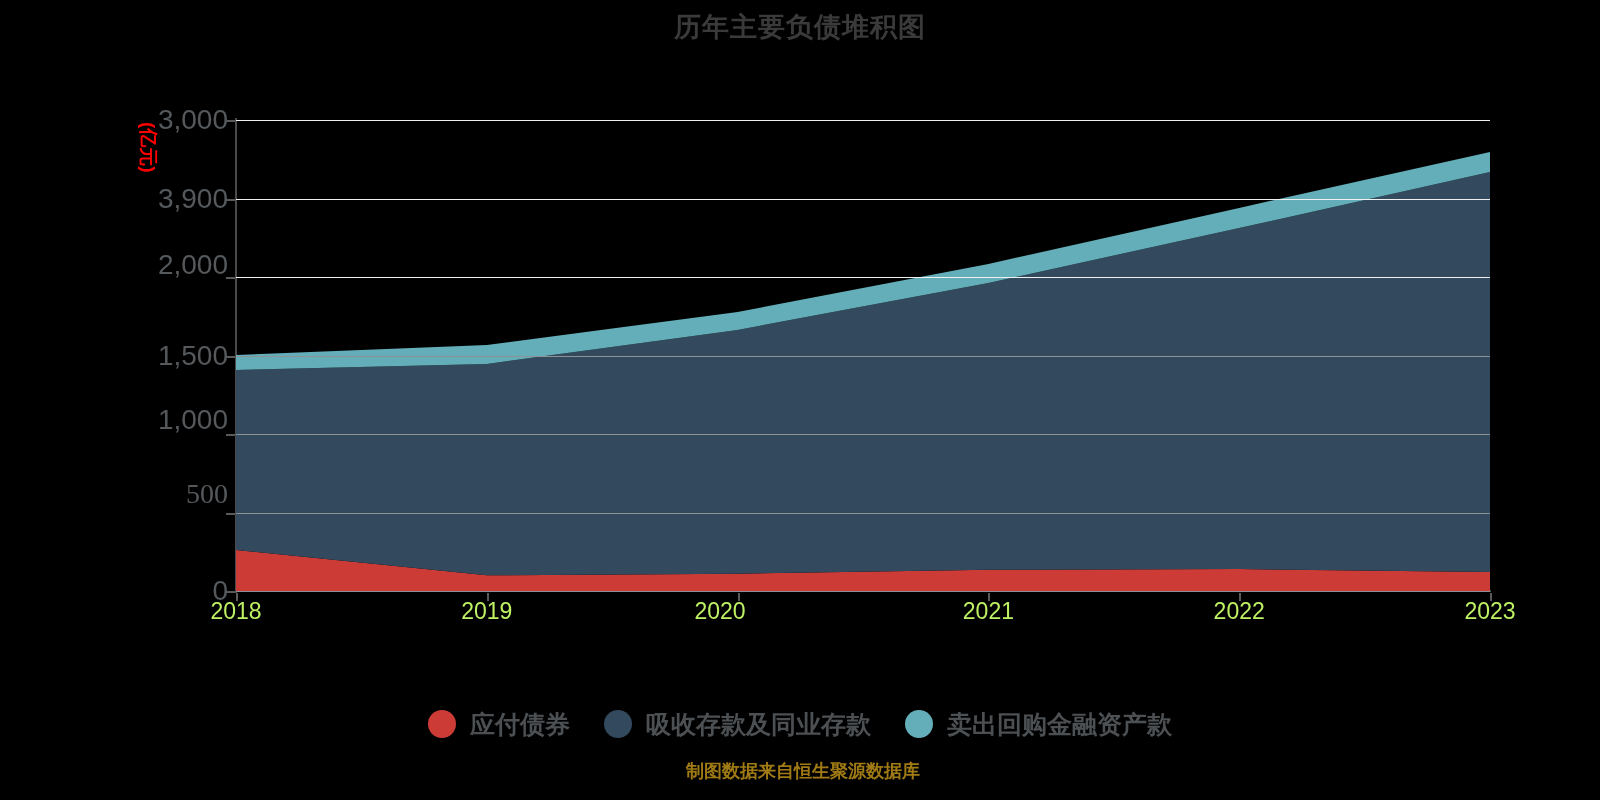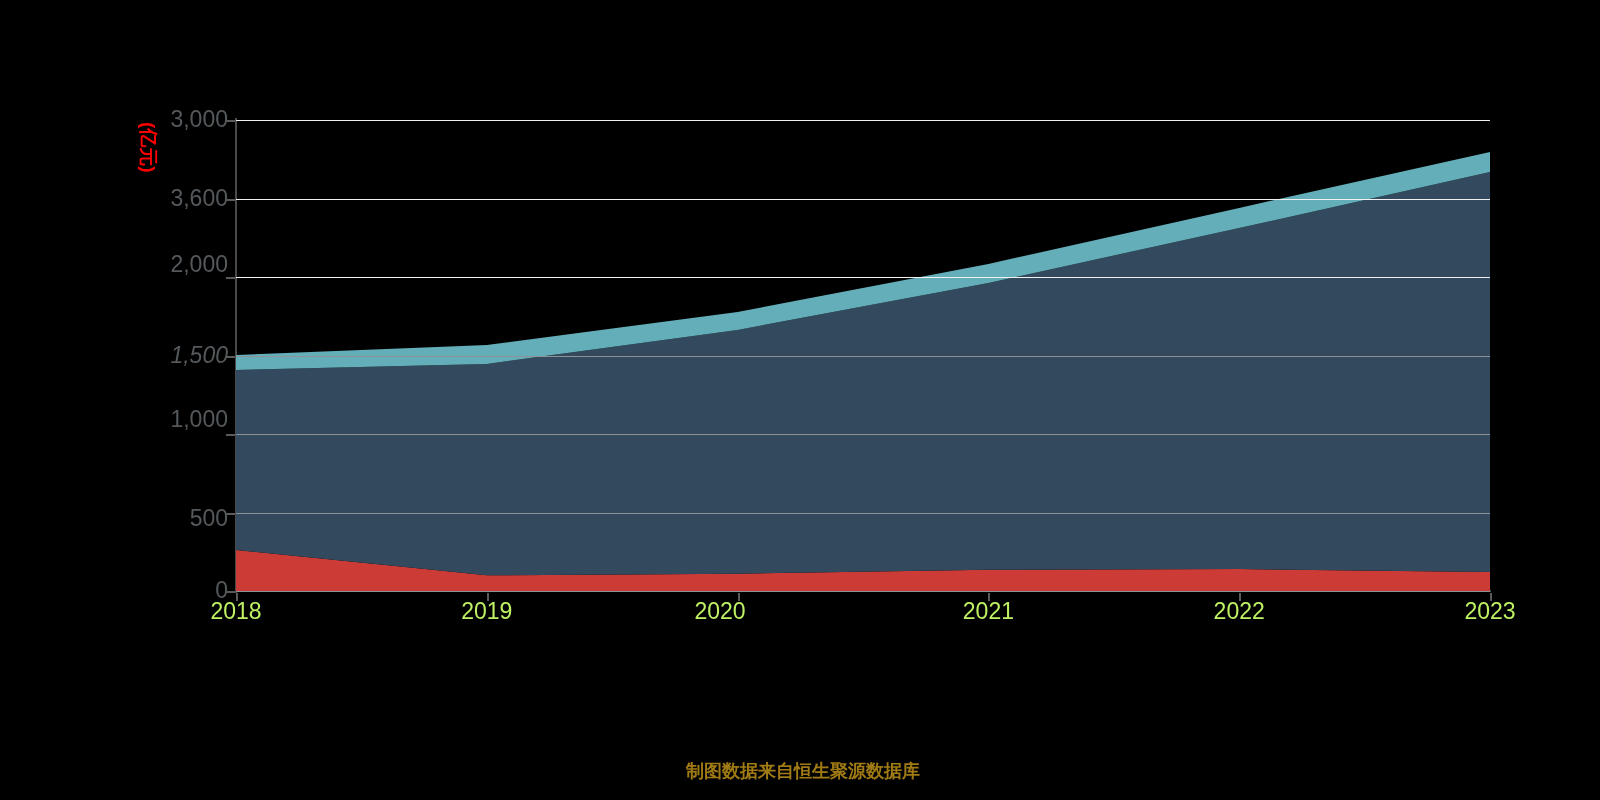--- a/index.html
+++ b/index.html
@@ -71,21 +71,21 @@
     width: 9px;
     height: 2px;
     background: #5a5a5a;
     left: -9px;
   }
   .ytick-label {
     position: absolute;
     right: 1372px; 
     text-align: right;
     color: #55595c;
-    font-size: 23px;
+    font-size: 28px;
     line-height: 23px;
     white-space: nowrap;
   }
 
   .xtick-label {
     position: absolute;
     top: 598px;
     color: #bef264;
     font-size: 23px;
     line-height: 26px;
@@ -154,20 +154,21 @@
     font-weight: bold;
     line-height: 22px;
     white-space: nowrap;
   }
 </style>
 </head>
 <body>
 
 <div id="root">
 
+  <div class="chart-title">历年主要负债堆积图</div>
 
   <div class="y-unit-label">(亿元)</div>
 
   <div class="axis-line-y"></div>
   <div class="axis-line-x"></div>
 
   <div class="plot" id="plot">
     <svg class="series-svg" id="series-svg" viewBox="0 0 1254 471" preserveAspectRatio="none">
         <path d="M0.00 430.02 L250.80 455.30 L501.60 453.73 L752.40 449.81 L1003.20 449.02 L1254.00 452.00 L1254.00 471.00 L1003.20 471.00 L752.40 471.00 L501.60 471.00 L250.80 471.00 L0.00 471.00 Z" fill="#cc3b36"></path>
         <path d="M0.00 249.94 L250.80 243.98 L501.60 209.91 L752.40 162.97 L1003.20 108.02 L1254.00 51.97 L1254.00 452.00 L1003.20 449.02 L752.40 449.81 L501.60 453.73 L250.80 455.30 L0.00 430.02 Z" fill="#32495e"></path>
@@ -186,37 +187,51 @@
       <div class="tick-mark" style="position: absolute; left: 226px; top: 356px;"></div>
       <div class="gridline strong" style="left: 236px; top: 277px;"></div>
       <div class="tick-mark" style="position: absolute; left: 226px; top: 277px;"></div>
       <div class="gridline strong" style="left: 236px; top: 199px;"></div>
       <div class="tick-mark" style="position: absolute; left: 226px; top: 199px;"></div>
       <div class="gridline strong" style="left: 236px; top: 120px;"></div>
       <div class="tick-mark" style="position: absolute; left: 226px; top: 120px;"></div>
     </div>
   <div id="yticks">
       <div class="ytick-label" style="top: 579px;">0</div>
-      <div class="ytick-label" style="top: 507px;">500</div>
+      <div class="ytick-label" style="top: 482px; font-family: Liberation Serif, serif;">500</div>
       <div class="ytick-label" style="top: 408px;">1,000</div>
-      <div class="ytick-label" style="top: 343.5px; font-style: italic;">1,500</div>
+      <div class="ytick-label" style="top: 343.5px;">1,500</div>
       <div class="ytick-label" style="top: 253px;">2,000</div>
-      <div class="ytick-label" style="top: 186.5px;">3,600</div>
+      <div class="ytick-label" style="top: 186.5px;">3,900</div>
       <div class="ytick-label" style="top: 108px;">3,000</div>
     </div>
   <div id="xticks">
       <div class="xtick-label" style="left: 236px;">2018</div>
       <div style="position: absolute; left: 236px; top: 593px; width: 2px; height: 8px; background: rgb(90, 90, 90);"></div>
       <div class="xtick-label" style="left: 486.8px;">2019</div>
       <div style="position: absolute; left: 486.8px; top: 593px; width: 2px; height: 8px; background: rgb(90, 90, 90);"></div>
       <div class="xtick-label" style="left: 720px;">2020</div>
       <div style="position: absolute; left: 737.6px; top: 593px; width: 2px; height: 8px; background: rgb(90, 90, 90);"></div>
       <div class="xtick-label" style="left: 988.4px; text-align: center;">2021</div>
       <div style="position: absolute; left: 988.4px; top: 593px; width: 2px; height: 8px; background: rgb(90, 90, 90);"></div>
       <div class="xtick-label" style="left: 1239.2px; text-align: center;">2022</div>
       <div style="position: absolute; left: 1239.2px; top: 593px; width: 2px; height: 8px; background: rgb(90, 90, 90);"></div>
       <div class="xtick-label" style="left: 1490px;">2023</div>
       <div style="position: absolute; left: 1490px; top: 593px; width: 2px; height: 8px; background: rgb(90, 90, 90);"></div>
     </div>
 
+  <div class="legend" id="legend">
+      <div class="legend-item">
+        <span class="legend-swatch" style="background: rgb(204, 59, 54);"></span>
+        <span class="legend-label">应付债券</span>
+      </div>
+      <div class="legend-item">
+        <span class="legend-swatch" style="background: rgb(50, 73, 94);"></span>
+        <span class="legend-label">吸收存款及同业存款</span>
+      </div>
+      <div class="legend-item">
+        <span class="legend-swatch" style="background: rgb(99, 174, 184);"></span>
+        <span class="legend-label">卖出回购金融资产款</span>
+      </div>
+    </div>
 
   <div class="footer-note">制图数据来自恒生聚源数据库</div>
 </div>
 
 </body></html>

